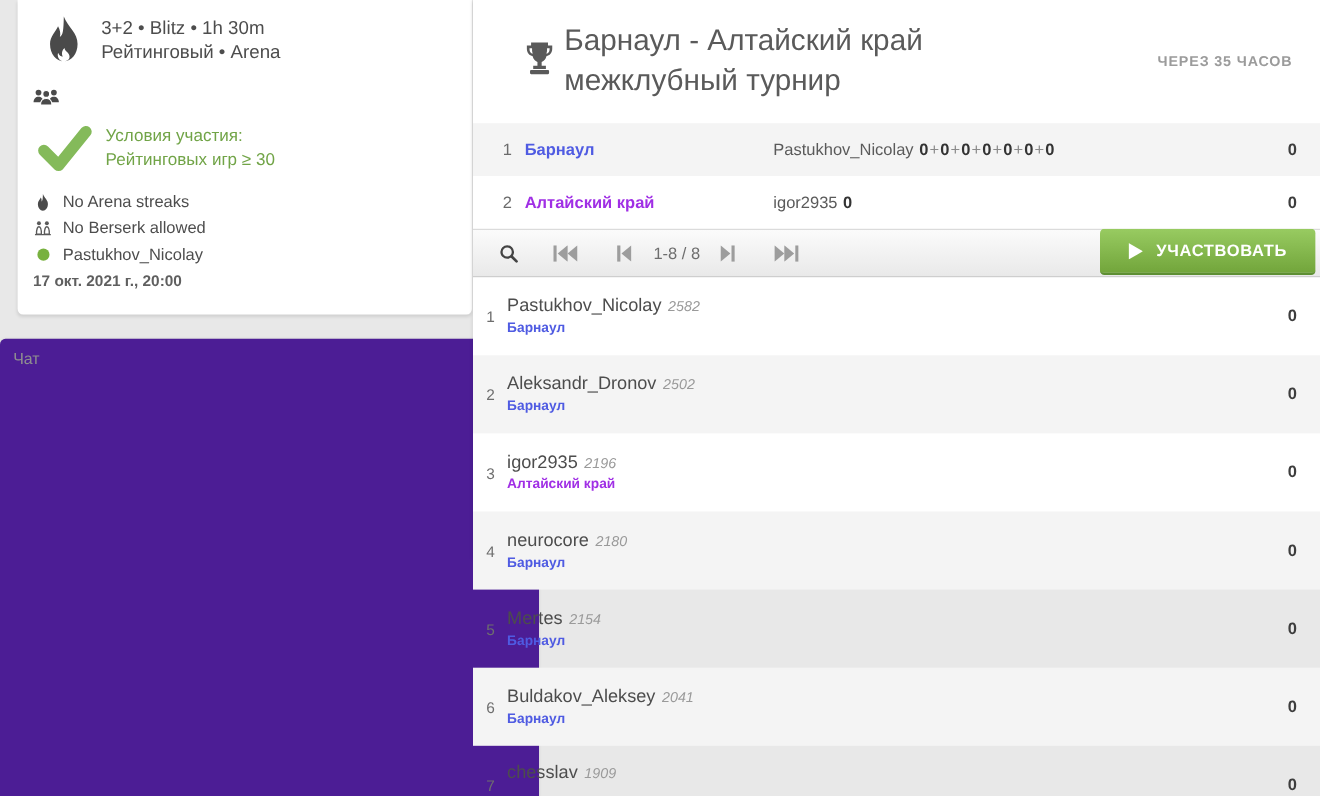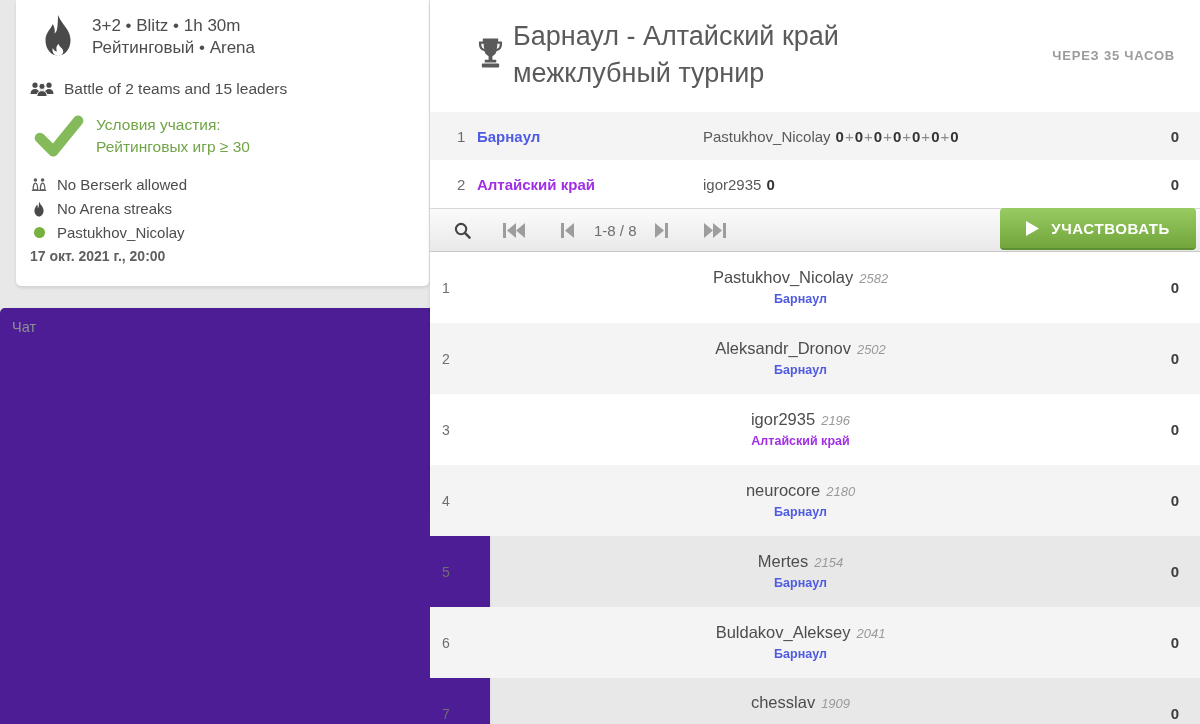--- a/index.html
+++ b/index.html
@@ -80,21 +80,21 @@
     color:#fff; font-size:15px; font-weight:bold; letter-spacing:.04em;
     display:flex; align-items:center; cursor:pointer;
     font-family:"Liberation Sans", sans-serif;
   }
   .join-btn svg { margin-right:12px; }
 
   .standings { height:472px; overflow:hidden; }
   .player-row { display:flex; align-items:center; height:71px; }
   .player-row.alt { background:#f4f4f4; }
   .p-rank { width:20px; padding-left:12px; font-size:14px; color:#6e6e6e; flex:0 0 auto; text-align:left; }
-  .p-info { margin-left:11px; flex:1;text-align:center; }
+  .p-info { margin-left:11px; flex:1; }
   .p-nameline { font-size:16.5px; color:#4d4d4d; line-height:20px; }
   .p-rating { font-size:13px; font-style:italic; color:#9a9a9a; margin-left:6px; }
   .p-team { font-size:12.5px; font-weight:bold; line-height:18px; min-height:18px; text-decoration:none; display:inline-block; cursor:pointer; }
   .p-score { width:60px; text-align:right; padding-right:21px; font-size:15px; font-weight:bold; color:#3d3d3d; }
   .icon-gray { fill:#4a4a4a; }
 </style>
 </head>
 <body>
 
 <div class="page">
@@ -113,56 +113,55 @@
 
     <div class="battle-line">
       <svg class="people-ico" viewBox="0 0 24 17">
         <circle class="icon-gray" cx="5" cy="4.2" r="2.6"></circle>
         <circle class="icon-gray" cx="19" cy="4.2" r="2.6"></circle>
         <path class="icon-gray" d="M0.5 13 C0.5 9.8 2.5 8 5 8 C7.5 8 9.5 9.8 9.5 13 Z"></path>
         <path class="icon-gray" d="M14.5 13 C14.5 9.8 16.5 8 19 8 C21.5 8 23.5 9.8 23.5 13 Z"></path>
         <circle class="icon-gray" cx="12" cy="5.4" r="3.1" stroke="#fff" stroke-width="1"></circle>
         <path class="icon-gray" d="M6.8 15.5 C6.8 11.6 9.1 9.6 12 9.6 C14.9 9.6 17.2 11.6 17.2 15.5 Z" stroke="#fff" stroke-width="1"></path>
       </svg>
-      <span>Battle of 2 teams and 15 leaders</span>
     </div>
 
     <div class="cond-block">
       <svg class="check-ico" viewBox="0 0 52 44">
         <path d="M6 24 L20 38 L46 6" fill="none" stroke="#84ba5a" stroke-width="11" stroke-linecap="round" stroke-linejoin="round"></path>
       </svg>
       <div class="cond-text">
         <div>Условия участия:</div>
         <div>Рейтинговых игр ≥ 30</div>
       </div>
     </div>
 
     <div class="feat-list">
+      <div class="feat-item">
+        <span class="feat-ico">
+          <svg viewBox="0 0 36 42" width="14" height="16">
+            <path class="icon-gray" d="M18 1 C22 11 30 15 30 25 C30 34 24.5 41 18 41 C11.5 41 6 34 6 25 C6 18 11 14.5 13 9.5 C14.8 13 15.4 15.6 14.6 18.8 C17.2 17.2 17.8 13.5 18 1 Z"></path>
+          </svg>
+        </span>
+        <span>No Arena streaks</span>
+      </div>
       <div class="feat-item">
         <span class="feat-ico">
           <svg viewBox="0 0 20 16" width="18" height="15">
             <circle cx="6" cy="3" r="2" fill="#5a5a5a"></circle>
             <path d="M3.5 14 C3.5 9 4.8 6.5 6 6.5 C7.2 6.5 8.5 9 8.5 14 Z" fill="none" stroke="#5a5a5a" stroke-width="1.3"></path>
             <circle cx="14" cy="3" r="2" fill="#5a5a5a"></circle>
             <path d="M11.5 14 C11.5 9 12.8 6.5 14 6.5 C15.2 6.5 16.5 9 16.5 14 Z" fill="none" stroke="#5a5a5a" stroke-width="1.3"></path>
             <path d="M2 14.5 H18" stroke="#5a5a5a" stroke-width="1.3"></path>
           </svg>
         </span>
         <span>No Berserk allowed</span>
       </div>
       <div class="feat-item">
         <span class="feat-ico">
-          <svg viewBox="0 0 36 42" width="14" height="16">
-            <path class="icon-gray" d="M18 1 C22 11 30 15 30 25 C30 34 24.5 41 18 41 C11.5 41 6 34 6 25 C6 18 11 14.5 13 9.5 C14.8 13 15.4 15.6 14.6 18.8 C17.2 17.2 17.8 13.5 18 1 Z"></path>
-          </svg>
-        </span>
-        <span>No Arena streaks</span>
-      </div>
-      <div class="feat-item">
-        <span class="feat-ico">
             <span class="green-dot"></span>
           </span>
         <span>Pastukhov_Nicolay</span>
       </div>
     </div>
 
     <div class="start-date">17 окт. 2021 г., 20:00</div>
   </div>
 
   <div class="chat-card">

